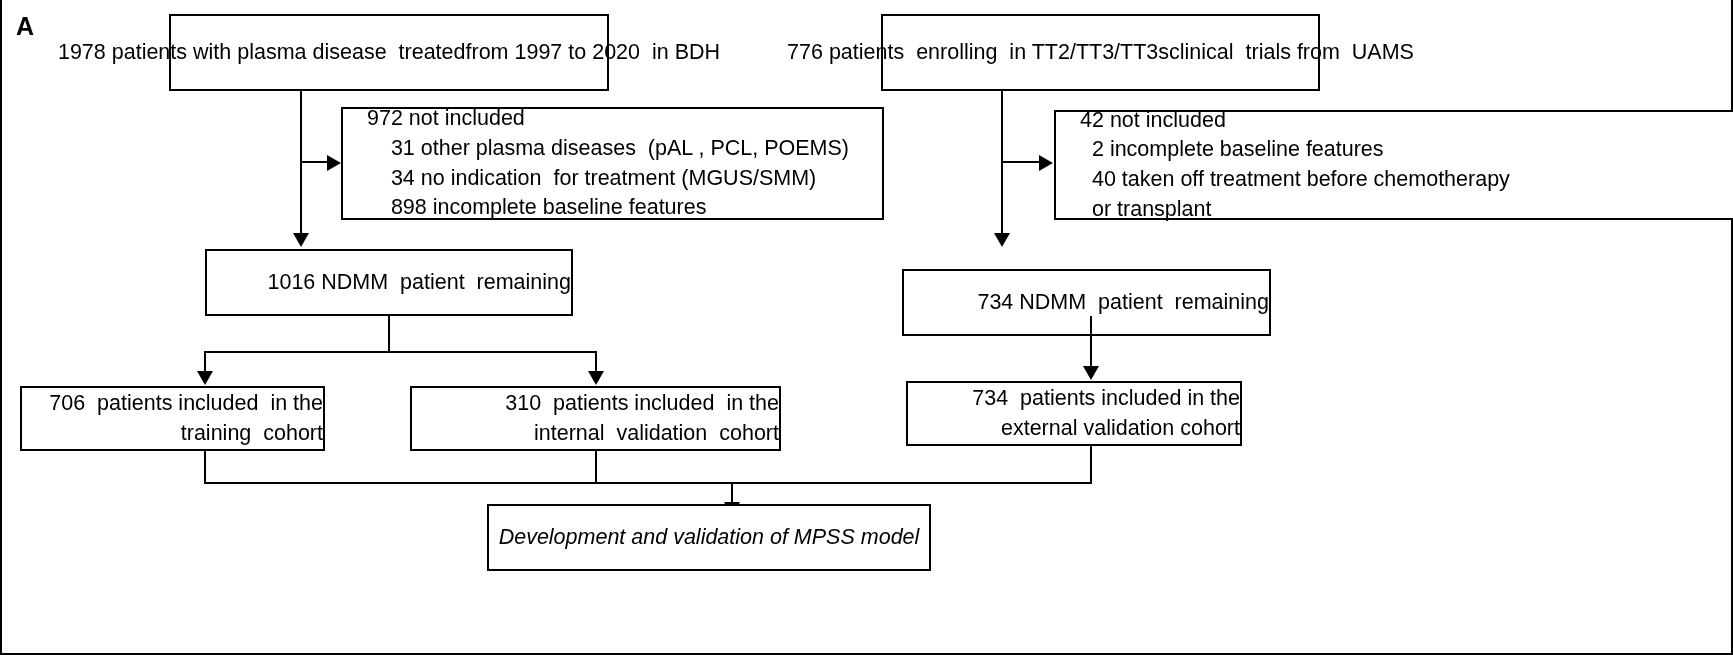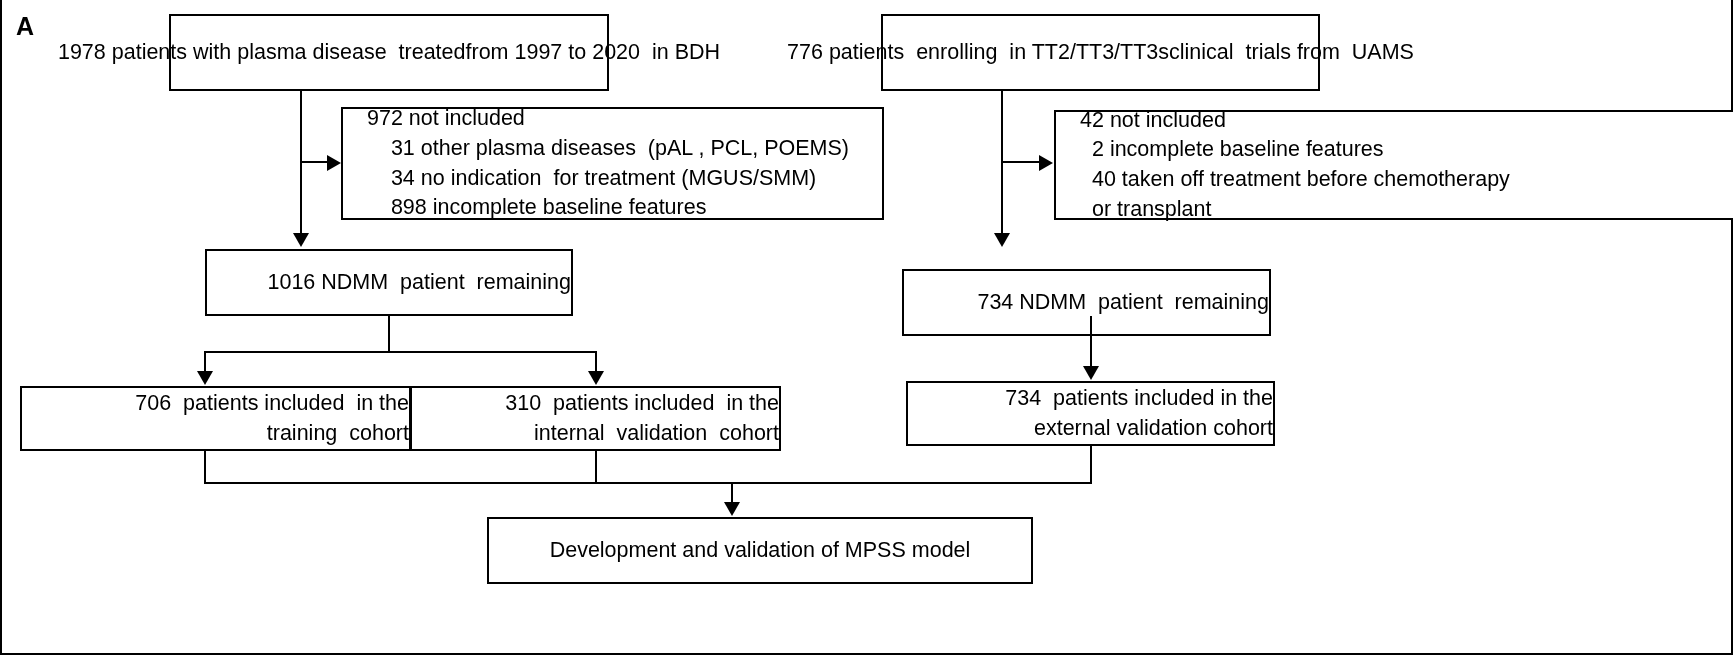--- a/index.html
+++ b/index.html
@@ -139,21 +139,21 @@
     <span class="txt">1016 NDMM  patient  remaining</span>
   </div>
 
   <div class="vline" style="left:388px; top:316px; height:36px;"></div>
   <div class="hline" style="left:204px; top:351px; width:393px;"></div>
   <div class="vline" style="left:204px; top:351px; height:28px;"></div>
   <div class="arrow-down" style="left:197px; top:371px;"></div>
   <div class="vline" style="left:595px; top:351px; height:28px;"></div>
   <div class="arrow-down" style="left:588px; top:371px;"></div>
 
-  <div class="node left" style="left:20px; top:386px; width:391px; height:65px;">
+  <div class="node left" style="left:20px; top:386px; width:305px; height:65px;">
     <span class="txt">706  patients included  in the</span>
     <span class="txt">training  cohort</span>
   </div>
 
   <div class="node left" style="left:410px; top:386px; width:371px; height:65px;">
     <span class="txt">310  patients included  in the</span>
     <span class="txt">internal  validation  cohort</span>
   </div>
 
   <div class="node center" style="left:881px; top:14px; width:439px; height:77px;">
@@ -174,31 +174,31 @@
     <span class="txt">  or transplant</span>
   </div>
 
   <div class="node left" style="left:902px; top:249px; width:369px; height:67px;margin-top:20px;">
     <span class="txt">734 NDMM  patient  remaining</span>
   </div>
 
   <div class="vline" style="left:1090px; top:316px; height:57px;"></div>
   <div class="arrow-down" style="left:1083px; top:366px;"></div>
 
-  <div class="node left" style="left:906px; top:381px; width:369px; height:65px;">
+  <div class="node left" style="left:906px; top:381px; width:336px; height:65px;">
     <span class="txt">734  patients included in the</span>
     <span class="txt">external validation cohort</span>
   </div>
 
   <div class="vline" style="left:204px; top:451px; height:32px;"></div>
   <div class="vline" style="left:595px; top:451px; height:32px;"></div>
   <div class="vline" style="left:1090px; top:446px; height:37px;"></div>
 
   <div class="hline" style="left:204px; top:482px; width:888px;"></div>
 
   <div class="vline" style="left:731px; top:482px; height:28px;"></div>
   <div class="arrow-down" style="left:724px; top:502px;"></div>
 
-  <div class="node center" style="left:487px; top:517px; width:546px; height:67px;">
+  <div class="node center" style="left:487px; top:504px; width:444px; height:67px;font-style:italic;">
     <span class="txt">Development and validation of MPSS model</span>
   </div>
 
 </div>
 
 </body></html>

